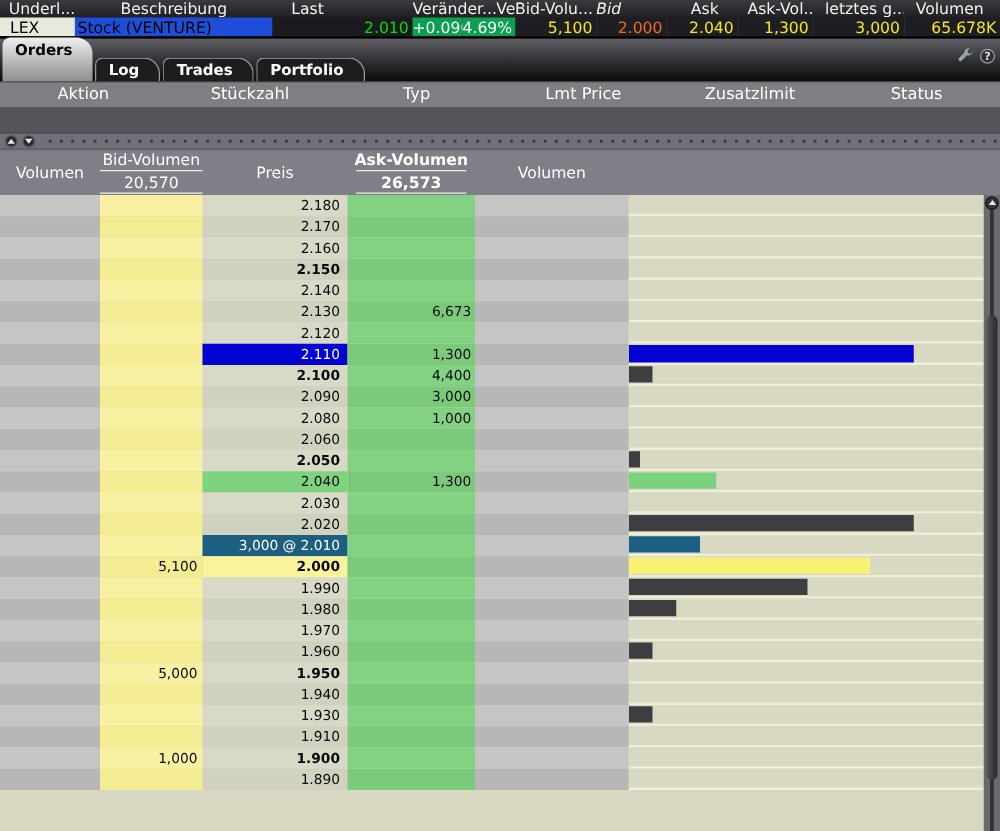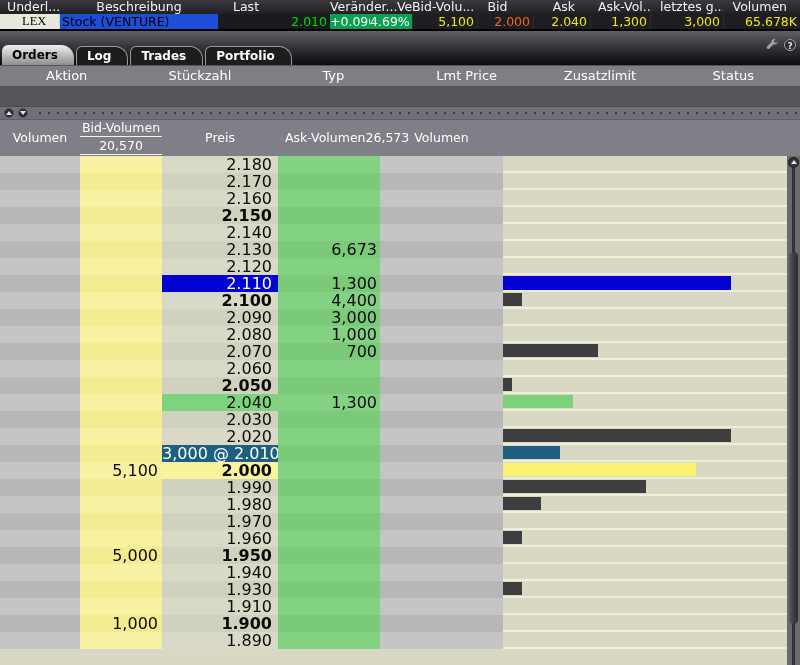--- a/index.html
+++ b/index.html
@@ -12,31 +12,31 @@
   .quote-header{height:14px;display:flex;align-items:center;
     background:linear-gradient(180deg,#3B3B3F,#202024);
     color:#F2F2F2;font-size:12.5px;line-height:14px;white-space:nowrap;}
   .quote-header>div{overflow:hidden;box-sizing:border-box;}
   .qh-underlying{width:60px;padding-left:7px;}
   .qh-description{width:158px;text-align:center;}
   .qh-last{width:112px;padding-left:15px;}
   .qh-change{width:67px;}
   .qh-change_pct{width:15px;}
   .qh-bid_volume{width:65px;}
-  .qh-bid{width:56px;text-align:center;padding-right:15px;}
+  .qh-bid{width:56px;text-align:left;padding-right:15px;font-style:italic;}
   .qh-ask{width:57px;text-align:right;padding-right:15px;}
   .qh-ask_volume{width:60px;padding-left:8px;}
   .qh-last_size{width:73px;padding-left:10px;}
   .qh-volume{width:77px;text-align:right;padding-right:13px;}
 
   .quote-values{height:15px;display:flex;align-items:center;
     background:#1E1E22;font-size:12.5px;line-height:15px;white-space:nowrap;}
   .quote-values>div{box-sizing:border-box;overflow:hidden;}
-  .v-underlying{width:60px;padding-left:22px;background:#E9E9DB;color:#000;height:15px;
-    border-right:1px solid #cfcfbf;font-family:Liberation Serif, serif;}
+  .v-underlying{width:60px;padding-left:8px;background:#E9E9DB;color:#000;height:15px;
+    border-right:1px solid #cfcfbf;}
   .v-description{width:158px;padding-left:2px;background:#1d4ed8;color:#000;height:15px;}
   .v-last{width:112px;text-align:right;padding-right:3px;color:#00DE00;background:#1B1B1F;}
   .v-change{width:40px;text-align:right;padding-right:2px;color:#FFF;background:#0AA04F;}
   .v-change_pct{width:42px;text-align:right;padding-right:5px;color:#FFF;background:#0AA04F;}
   .v-dark{color:#F0E71C;background:#1E1E22;text-align:right;padding-right:3px;
     border-left:1px solid rgba(255,255,255,0.07);}
   .v-bid_volume{width:65px;}
   .v-bid{width:56px;color:#EE6820 !important;}
   .v-ask{width:57px;}
   .v-ask_volume{width:60px;}
@@ -46,21 +46,21 @@
   .sep-black{height:2px;background:#000;}
 
   
   .tab-band{height:34px;position:relative;
     background:linear-gradient(180deg,#606064 0%,#2E2E32 55%,#0B0B0D 100%);}
   .tabs{position:absolute;left:2px;bottom:0;display:flex;align-items:flex-end;}
   .tab{height:19px;line-height:19px;font-size:12px;font-weight:bold;
     padding:0 16px 0 10px;margin-right:2px;border-radius:6px 13px 0 0;
     color:#FFF;background:#1D1D1F;border:1px solid #9A9A9A;border-bottom:none;
     box-sizing:border-box;}
-  .tab.active{color:#000;border:none;height:20px;line-height:20px;
+  .tab.active{color:#000;border:none;height:35px;line-height:20px;
     background:linear-gradient(180deg,#F0F0F0,#B9B9B9 55%,#8E8E8E);margin-top:32px;}
   .band-icons{position:absolute;right:4px;top:7px;display:flex;gap:5px;align-items:center;}
   .icon-wrench{width:13px;height:13px;}
   .icon-help{width:12px;height:12px;border-radius:50%;background:#2E2E33;
     border:1px solid #9AA2AE;color:#DDE4EE;font-size:9px;font-weight:bold;
     text-align:center;line-height:12px;box-sizing:border-box;}
 
   
   .orders-header{height:20px;background:#7F7F83;display:grid;
     grid-template-columns:repeat(6,1fr);align-items:center;text-align:center;
@@ -83,29 +83,29 @@
     background-size:9px 100%;background-repeat:repeat-x;}
 
   
   .ladder-header{height:37px;background:#7F7F87;color:#FFF;font-size:12.5px;
     display:flex;align-items:center;border-top:1px solid #5E5E66;box-sizing:border-box;}
   .lh{box-sizing:border-box;text-align:center;white-space:nowrap;}
   .lh-vol-l{width:80px;}
   .lh-bid{width:82px;display:flex;flex-direction:column;align-items:center;}
   .lh-price{width:116px;}
   .lh-ask-wrap{width:102px;display:flex;justify-content:center;}
-  .lh-ask{width:88px;display:flex;flex-direction:row;align-items:center;}
+  .lh-ask{width:88px;display:flex;flex-direction:column;align-items:center;font-weight:bold;}
   .lh-vol-r{width:123px;}
   .lh-hist{flex:1;}
   .lh-line{height:1px;background:#F2F2F2;width:100%;margin:1px 0;}
 
   
   .ladder-body{height:510px;position:relative;background:#D8D8C3;}
   .ladder-rows{position:absolute;left:0;top:0;right:13px;bottom:0;}
-  .lrow{height:17px;display:flex;font-size:16px;line-height:17px;color:#0A0A0A;white-space:nowrap;}
+  .lrow{height:17px;display:flex;font-size:11px;line-height:17px;color:#0A0A0A;white-space:nowrap;}
   .c{box-sizing:border-box;height:17px;overflow:hidden;}
   .c-vol-l{width:80px;}
   .c-bid{width:82px;text-align:right;padding-right:4px;}
   .c-price{width:116px;text-align:right;padding-right:6px;}
   .c-ask{width:102px;text-align:right;padding-right:3px;}
   .c-vol-r{width:123px;}
   .c-hist{flex:1;position:relative;background:#D8D8C3;}
   .c-hist::after{content:"";position:absolute;left:0;right:0;bottom:0;height:2px;background:#EEEEDA;}
   .bar{position:absolute;left:0;top:1.5px;height:13px;}
   .bar.blue{top:1px;height:15px;}
@@ -313,30 +313,20 @@
           <div class="c c-vol-l"></div>
           <div class="c c-bid"></div>
           <div class="c c-price">2.080</div>
           <div class="c c-ask">1,000</div>
           <div class="c c-vol-r"></div>
           <div class="c c-hist"></div>
         </div>
         <div class="lrow">
           <div class="c c-vol-l"></div>
           <div class="c c-bid"></div>
-          <div class="c c-price">2.070</div>
-          <div class="c c-ask">700</div>
-          <div class="c c-vol-r"></div>
-          <div class="c c-hist">
-            <div class="bar" style="width: 95px; background: rgb(62, 62, 64);"></div>
-          </div>
-        </div>
-        <div class="lrow">
-          <div class="c c-vol-l"></div>
-          <div class="c c-bid"></div>
           <div class="c c-price">2.060</div>
           <div class="c c-ask"></div>
           <div class="c c-vol-r"></div>
           <div class="c c-hist"></div>
         </div>
         <div class="lrow">
           <div class="c c-vol-l"></div>
           <div class="c c-bid"></div>
           <div class="c c-price bold">2.050</div>
           <div class="c c-ask"></div>

